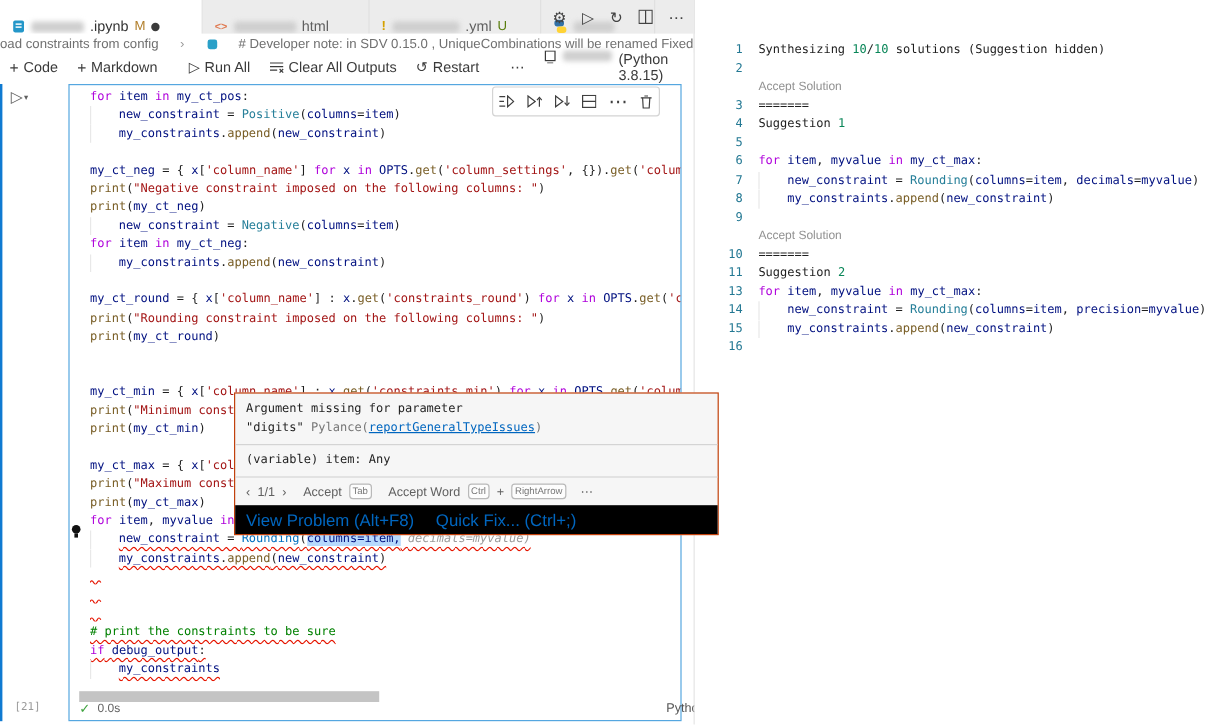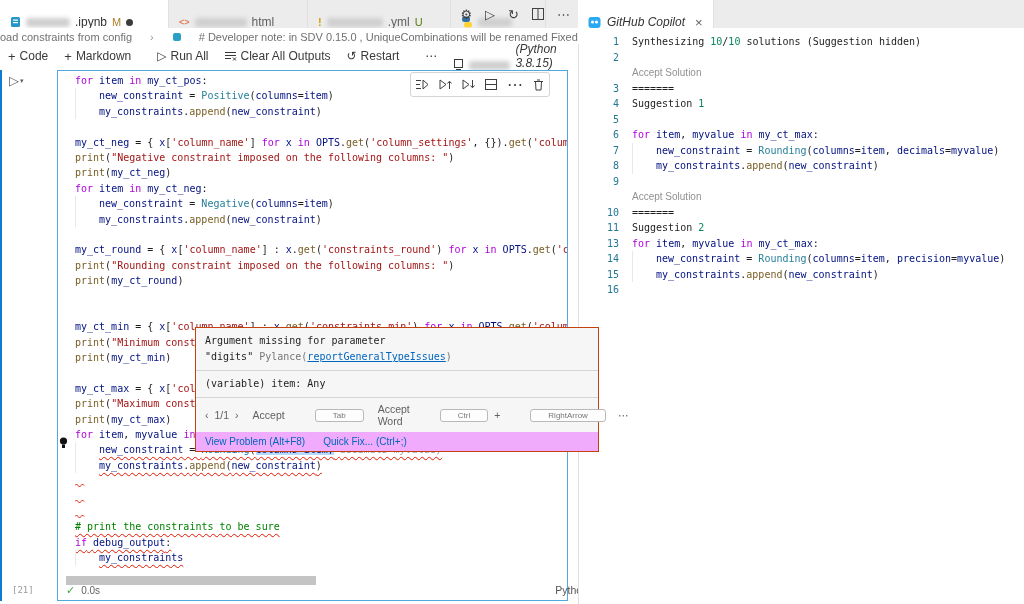--- a/index.html
+++ b/index.html
@@ -22,21 +22,21 @@
   .ic{display:inline-flex;align-items:center;justify-content:center;}
   
   .breadcrumb{position:absolute;left:0;top:28px;width:578px;height:17px;background:#fff;display:flex;
               align-items:center;font-size:11px;color:#707070;white-space:nowrap;overflow:hidden;gap:13px;}
   .crumb-sep{margin:0 5px;color:#9a9a9a;}
   
   .nb-toolbar{position:absolute;left:0;top:45px;width:578px;height:22px;background:#fff;display:flex;
               align-items:center;font-size:12px;color:#3a3a3a;padding-left:8px;box-sizing:border-box;}
   .tb-item{display:flex;align-items:center;gap:4px;margin-right:16px;white-space:nowrap;}
   .tb-sep{width:1px;height:13px;background:#d8d8d8;margin:0 10px 0 0;}
-  .tb-right{margin-left:auto;display:flex;align-items:flex-end;gap:5px;padding-right:14px;font-style:italic;}
+  .tb-right{margin-left:auto;display:flex;align-items:flex-start;gap:5px;padding-right:14px;}
   .plus{font-size:13px;color:#3a3a3a;}
   
   .focus-bar{position:absolute;left:0;top:70px;width:2px;height:531px;background:#0f7ad1;}
   .run-btn{position:absolute;left:9px;top:73px;color:#5f5f5f;font-size:11px;display:flex;align-items:flex-start;gap:1px;}
   .cell-box{position:absolute;left:57px;top:70px;width:511px;height:531px;border:1px solid #55a7e0;background:#fff;box-sizing:border-box;}
   .codewrap{position:absolute;left:75px;top:73px;width:492px;height:495px;overflow:hidden;
             font-family:"DejaVu Sans Mono",monospace;font-size:10px;line-height:15.4px;color:#1e1e1e;}
   .cl{white-space:pre;height:15.4px;}
   .indg{display:inline-block;width:24px;height:100%;vertical-align:top;box-shadow:inset 1px 0 0 #e8e8e8;}
   .err{text-decoration:underline wavy #e51400 1px;text-underline-offset:3px;}
@@ -56,23 +56,23 @@
   .cell-lang{position:absolute;left:498px;top:584px;width:90px;text-align:right;font-size:10.5px;color:#555;}
   
   .hover{position:absolute;left:195px;top:327px;width:402px;background:#f6f6f6;border:1px solid #c2410c;
          z-index:50;font-family:"DejaVu Sans Mono",monospace;font-size:10px;color:#1e1e1e;}
   .hv-sec{padding:5px 9px;line-height:16px;}
   .hv-div{border-top:1px solid #d4d4d4;}
   .hv-dim{color:#767676;}
   .hv-link{color:#0066bf;text-decoration:underline;cursor:pointer;}
   .hv-nav{display:flex;align-items:center;gap:6px;font-family:"Liberation Sans",sans-serif;
           font-size:10.5px;color:#616161;padding:5px 9px;}
-  .kbd{border:1px solid #b9b9b9;border-radius:3px;padding:0 17px;font-size:8px;color:#777;background:#fdfdfd;line-height:11px;margin-left:24px;}
-  .hv-actions{background:#f0abfc;padding:4px 9px;display:flex;gap:18px;font-family:"Liberation Sans",sans-serif;
-              font-size:10px;color:#0066bf;}
+  .kbd{border:1px solid #b9b9b9;border-radius:3px;padding:0 2px;font-size:8px;color:#777;background:#fdfdfd;line-height:11px;}
+  .hv-actions{background:#000000;padding:4px 9px;display:flex;gap:18px;font-family:"Liberation Sans",sans-serif;
+              font-size:14px;color:#0066bf;}
   
   .group-divider{position:absolute;left:578px;top:0;width:1px;height:604px;background:#e0e0e0;}
   .copilot-tab{display:flex;align-items:center;gap:6px;padding:0 10px;background:#fff;font-size:12px;
                color:#333;border-right:1px solid #e0e0e0;}
   .copilot-tab .label{font-style:italic;}
   .close-x{color:#616161;font-size:13px;margin-left:4px;}
   .rpanel{position:absolute;left:579px;top:28px;width:445px;height:576px;background:#fff;overflow:hidden;
           font-family:"DejaVu Sans Mono",monospace;font-size:10px;line-height:15.5px;padding-top:6px;box-sizing:border-box;}
   .crow{display:flex;white-space:pre;height:15.5px;}
   .lnum{flex:0 0 40px;text-align:right;padding-right:13px;color:#237893;}
@@ -196,22 +196,22 @@
 
   <div class="cell-box"></div>
   <div class="codewrap" id="cell-code">
       <div class="cl"><span><span class="tk-k">for</span><span class="tk-p"> </span><span class="tk-v">item</span><span class="tk-p"> </span><span class="tk-k">in</span><span class="tk-p"> </span><span class="tk-v">my_ct_pos</span><span class="tk-p">:</span></span></div>
       <div class="cl"><span class="indg"></span><span><span class="tk-v">new_constraint</span><span class="tk-p"> = </span><span class="tk-c">Positive</span><span class="tk-p">(</span><span class="tk-v">columns</span><span class="tk-p">=</span><span class="tk-v">item</span><span class="tk-p">)</span></span></div>
       <div class="cl"><span class="indg"></span><span><span class="tk-v">my_constraints</span><span class="tk-p">.</span><span class="tk-f">append</span><span class="tk-p">(</span><span class="tk-v">new_constraint</span><span class="tk-p">)</span></span></div>
       <div class="cl"><span></span></div>
       <div class="cl"><span><span class="tk-v">my_ct_neg</span><span class="tk-p"> = { </span><span class="tk-v">x</span><span class="tk-p">[</span><span class="tk-s">'column_name'</span><span class="tk-p">] </span><span class="tk-k">for</span><span class="tk-p"> </span><span class="tk-v">x</span><span class="tk-p"> </span><span class="tk-k">in</span><span class="tk-p"> </span><span class="tk-v">OPTS</span><span class="tk-p">.</span><span class="tk-f">get</span><span class="tk-p">(</span><span class="tk-s">'column_settings'</span><span class="tk-p">, {}).</span><span class="tk-f">get</span><span class="tk-p">(</span><span class="tk-s">'colum</span></span></div>
       <div class="cl"><span><span class="tk-f">print</span><span class="tk-p">(</span><span class="tk-s">"Negative constraint imposed on the following columns: "</span><span class="tk-p">)</span></span></div>
       <div class="cl"><span><span class="tk-f">print</span><span class="tk-p">(</span><span class="tk-v">my_ct_neg</span><span class="tk-p">)</span></span></div>
+      <div class="cl"><span class="indg"></span><span><span class="tk-v">new_constraint</span><span class="tk-p"> = </span><span class="tk-c">Negative</span><span class="tk-p">(</span><span class="tk-v">columns</span><span class="tk-p">=</span><span class="tk-v">item</span><span class="tk-p">)</span></span></div>
       <div class="cl"><span><span class="tk-k">for</span><span class="tk-p"> </span><span class="tk-v">item</span><span class="tk-p"> </span><span class="tk-k">in</span><span class="tk-p"> </span><span class="tk-v">my_ct_neg</span><span class="tk-p">:</span></span></div>
-      <div class="cl"><span class="indg"></span><span><span class="tk-v">new_constraint</span><span class="tk-p"> = </span><span class="tk-c">Negative</span><span class="tk-p">(</span><span class="tk-v">columns</span><span class="tk-p">=</span><span class="tk-v">item</span><span class="tk-p">)</span></span></div>
       <div class="cl"><span class="indg"></span><span><span class="tk-v">my_constraints</span><span class="tk-p">.</span><span class="tk-f">append</span><span class="tk-p">(</span><span class="tk-v">new_constraint</span><span class="tk-p">)</span></span></div>
       <div class="cl"><span></span></div>
       <div class="cl"><span><span class="tk-v">my_ct_round</span><span class="tk-p"> = { </span><span class="tk-v">x</span><span class="tk-p">[</span><span class="tk-s">'column_name'</span><span class="tk-p">] : </span><span class="tk-v">x</span><span class="tk-p">.</span><span class="tk-f">get</span><span class="tk-p">(</span><span class="tk-s">'constraints_round'</span><span class="tk-p">) </span><span class="tk-k">for</span><span class="tk-p"> </span><span class="tk-v">x</span><span class="tk-p"> </span><span class="tk-k">in</span><span class="tk-p"> </span><span class="tk-v">OPTS</span><span class="tk-p">.</span><span class="tk-f">get</span><span class="tk-p">(</span><span class="tk-s">'c</span></span></div>
       <div class="cl"><span><span class="tk-f">print</span><span class="tk-p">(</span><span class="tk-s">"Rounding constraint imposed on the following columns: "</span><span class="tk-p">)</span></span></div>
       <div class="cl"><span><span class="tk-f">print</span><span class="tk-p">(</span><span class="tk-v">my_ct_round</span><span class="tk-p">)</span></span></div>
       <div class="cl"><span></span></div>
       <div class="cl"><span></span></div>
       <div class="cl"><span><span class="tk-v">my_ct_min</span><span class="tk-p"> = { </span><span class="tk-v">x</span><span class="tk-p">[</span><span class="tk-s">'column_name'</span><span class="tk-p">] : </span><span class="tk-v">x</span><span class="tk-p">.</span><span class="tk-f">get</span><span class="tk-p">(</span><span class="tk-s">'constraints_min'</span><span class="tk-p">) </span><span class="tk-k">for</span><span class="tk-p"> </span><span class="tk-v">x</span><span class="tk-p"> </span><span class="tk-k">in</span><span class="tk-p"> </span><span class="tk-v">OPTS</span><span class="tk-p">.</span><span class="tk-f">get</span><span class="tk-p">(</span><span class="tk-s">'colum</span></span></div>
       <div class="cl"><span><span class="tk-f">print</span><span class="tk-p">(</span><span class="tk-s">"Minimum constr</span></span></div>
       <div class="cl"><span><span class="tk-f">print</span><span class="tk-p">(</span><span class="tk-v">my_ct_min</span><span class="tk-p">)</span></span></div>
@@ -312,33 +312,20 @@
       <span class="kbd">RightArrow</span>
       <span style="margin-left:6px">⋯</span>
     </div>
     <div class="hv-actions">
       <span>View Problem (Alt+F8)</span>
       <span>Quick Fix... (Ctrl+;)</span>
     </div>
   </div>
 
   <div class="group-divider"></div>
-  <div class="tabstrip strip-right">
-    <div class="copilot-tab">
-      <span>
-        <svg width="13" height="13">
-            <rect x="0.5" y="1" width="12" height="11" rx="3" fill="#2aa9f2"></rect>
-            <circle cx="4.5" cy="6" r="1.6" fill="#fff"></circle>
-            <circle cx="8.5" cy="6" r="1.6" fill="#fff"></circle>
-          </svg>
-      </span>
-      <span class="label">GitHub Copilot</span>
-      <span class="close-x">×</span>
-    </div>
-  </div>
   <div class="rpanel" id="copilot-code">
       <div class="crow"><span class="lnum">1</span><span class="ccode"><span><span class="tk-p">Synthesizing </span><span class="tk-n">10</span><span class="tk-p">/</span><span class="tk-n">10</span><span class="tk-p"> solutions (Suggestion hidden)</span></span></span></div>
       <div class="crow"><span class="lnum">2</span><span class="ccode"><span></span></span></div>
       <div class="crow"><span class="lnum"></span><span class="ccode lens">Accept Solution</span></div>
       <div class="crow"><span class="lnum">3</span><span class="ccode"><span><span class="tk-p">=======</span></span></span></div>
       <div class="crow"><span class="lnum">4</span><span class="ccode"><span><span class="tk-p">Suggestion </span><span class="tk-n">1</span></span></span></div>
       <div class="crow"><span class="lnum">5</span><span class="ccode"><span></span></span></div>
       <div class="crow"><span class="lnum">6</span><span class="ccode"><span><span class="tk-k">for</span><span class="tk-p"> </span><span class="tk-v">item</span><span class="tk-p">, </span><span class="tk-v">myvalue</span><span class="tk-p"> </span><span class="tk-k">in</span><span class="tk-p"> </span><span class="tk-v">my_ct_max</span><span class="tk-p">:</span></span></span></div>
       <div class="crow"><span class="lnum">7</span><span class="ccode"><span class="indg"></span><span><span class="tk-v">new_constraint</span><span class="tk-p"> = </span><span class="tk-c">Rounding</span><span class="tk-p">(</span><span class="tk-v">columns</span><span class="tk-p">=</span><span class="tk-v">item</span><span class="tk-p">, </span><span class="tk-v">decimals</span><span class="tk-p">=</span><span class="tk-v">myvalue</span><span class="tk-p">)</span></span></span></div>
       <div class="crow"><span class="lnum">8</span><span class="ccode"><span class="indg"></span><span><span class="tk-v">my_constraints</span><span class="tk-p">.</span><span class="tk-f">append</span><span class="tk-p">(</span><span class="tk-v">new_constraint</span><span class="tk-p">)</span></span></span></div>

